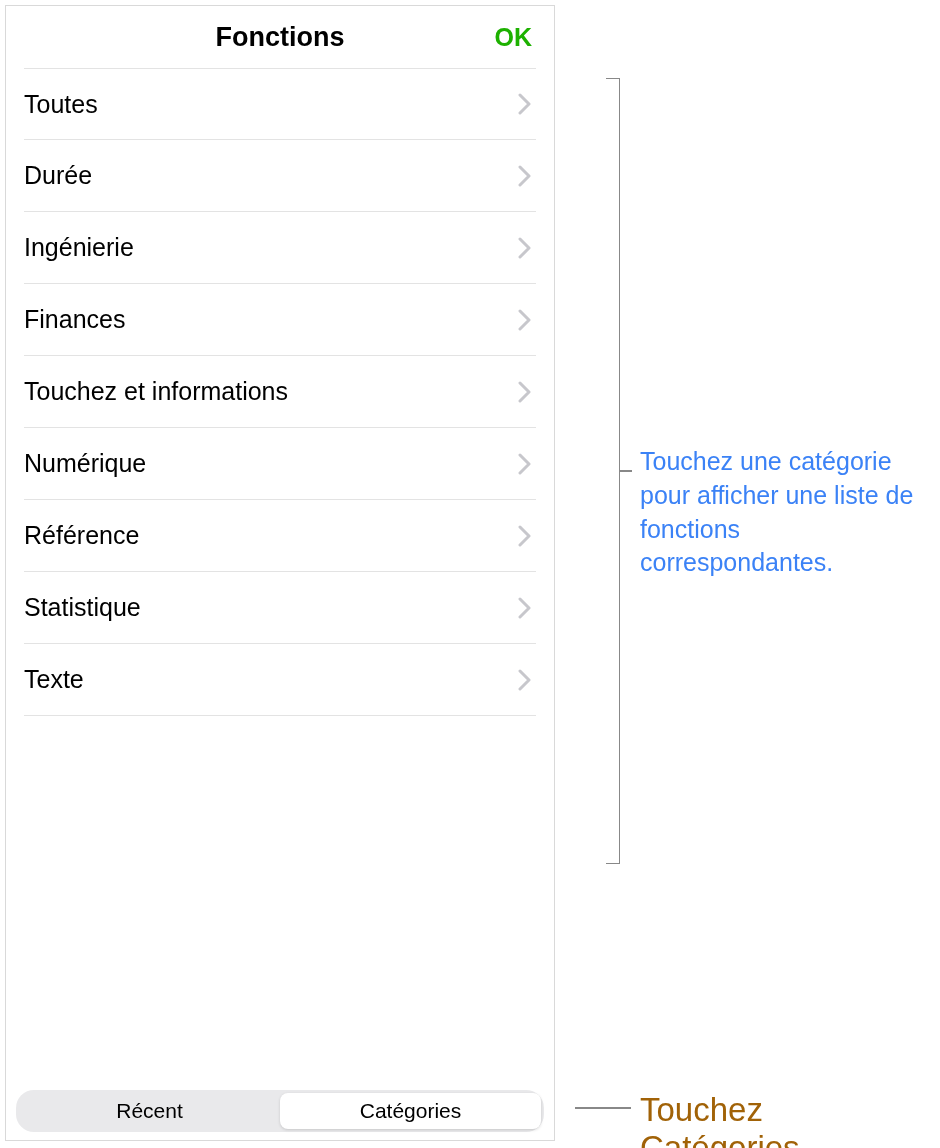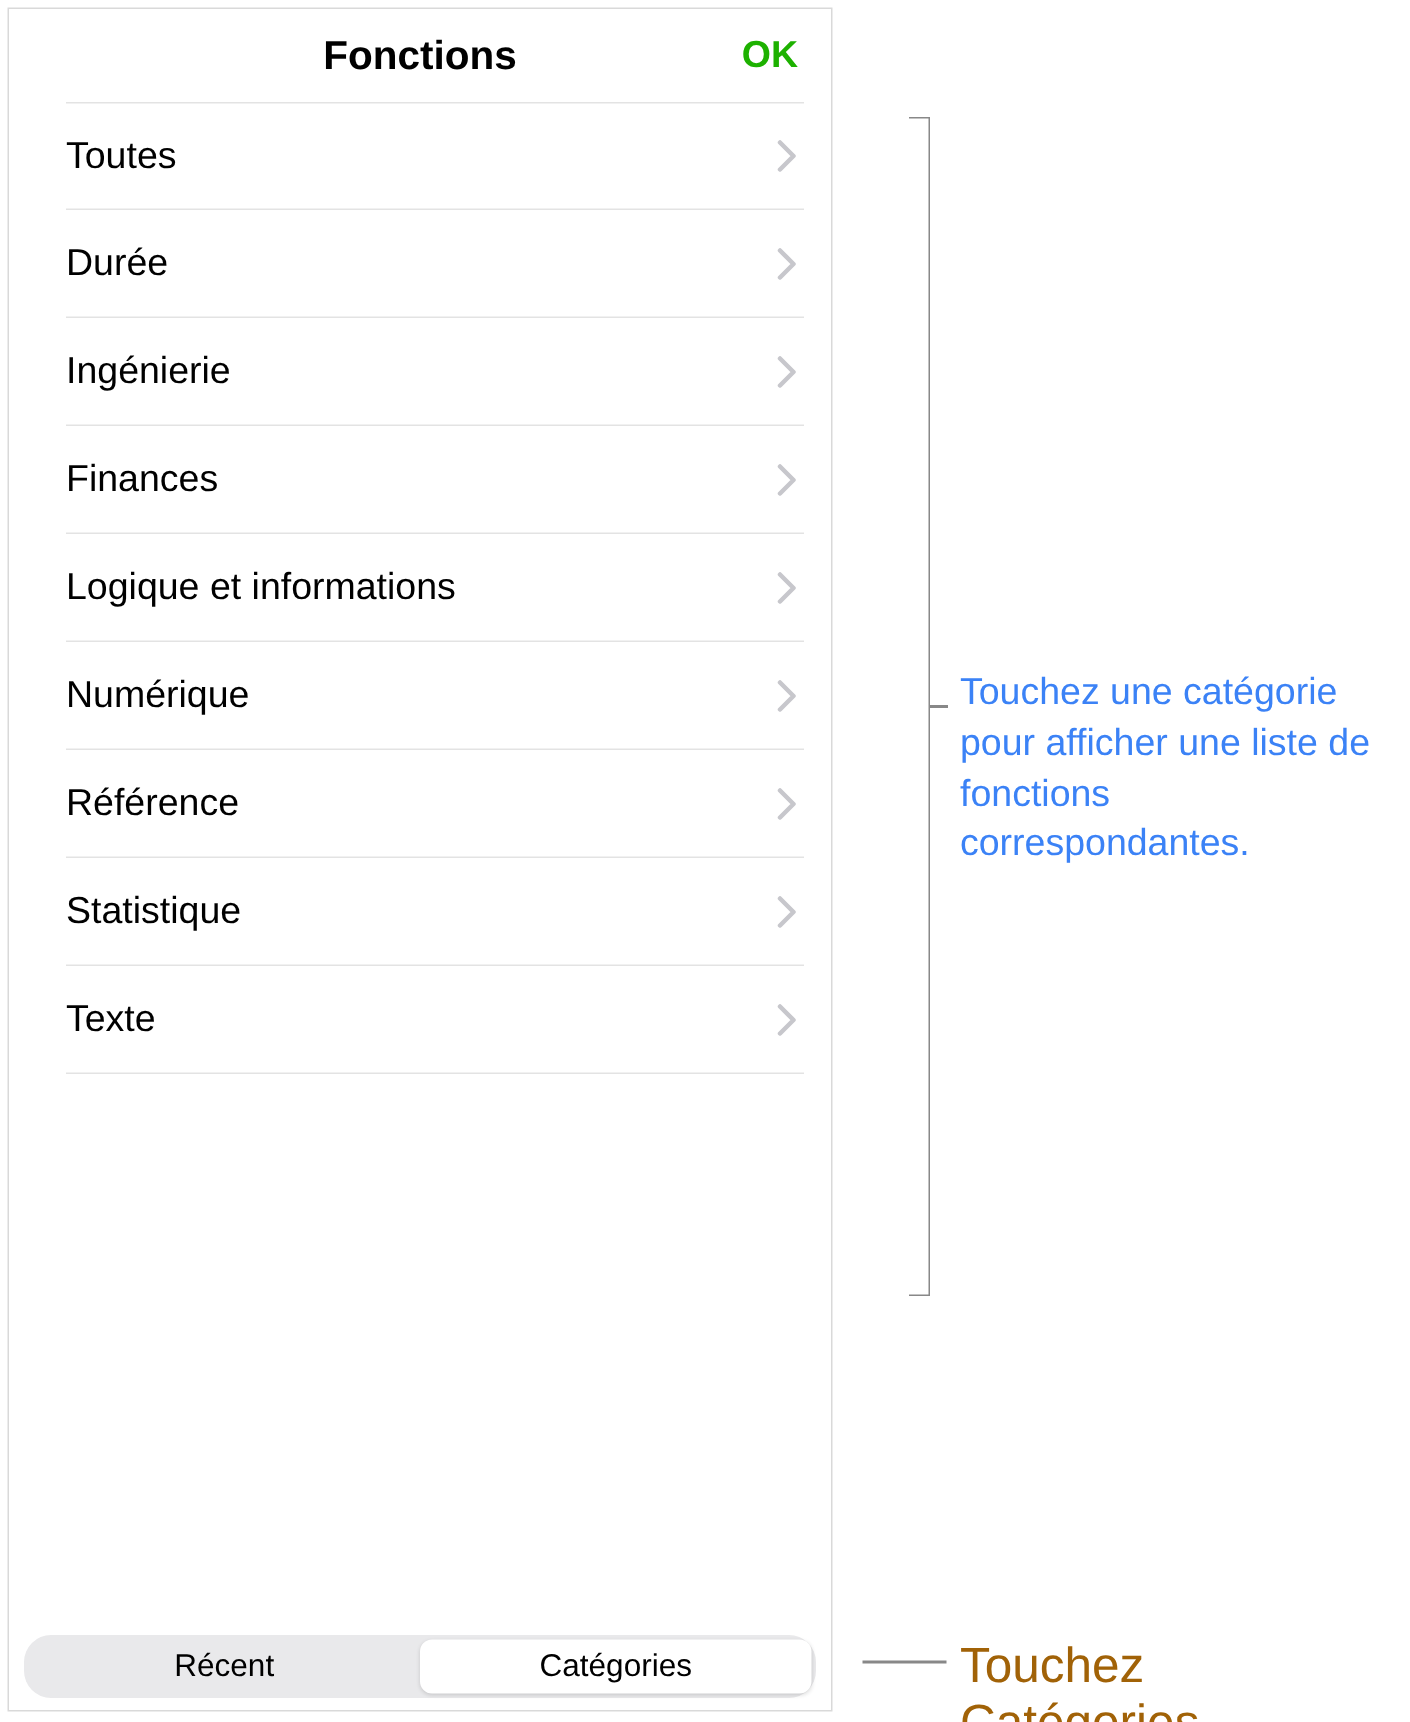--- a/index.html
+++ b/index.html
@@ -56,21 +56,20 @@
       padding: 0 18px;
     }
     .category-item {
       height: 72px;
       display: flex;
       align-items: center;
       justify-content: space-between;
       border-bottom: 1px solid #e3e3e3;
       cursor: pointer;
       padding-right: 4px;
-      margin-left: 20px;
     }
     .category-item:first-child {
       border-top: 1px solid #e3e3e3;
     }
     .category-label {
       font-size: 25px;
       color: #000000;
       font-weight: 400;
     }
     .chevron {
@@ -194,21 +193,21 @@
     </div>
     <div class="category-item">
       <span class="category-label">Finances</span>
       <span class="chevron">
         <svg viewBox="0 0 14 22" fill="none">
             <path d="M2 2 L11 11 L2 20" stroke="#c7c7cc" stroke-width="3" stroke-linecap="round" stroke-linejoin="round"></path>
           </svg>
       </span>
     </div>
     <div class="category-item">
-      <span class="category-label">Logique et informations</span>
+      <span class="category-label">Touchez et informations</span>
       <span class="chevron">
         <svg viewBox="0 0 14 22" fill="none">
             <path d="M2 2 L11 11 L2 20" stroke="#c7c7cc" stroke-width="3" stroke-linecap="round" stroke-linejoin="round"></path>
           </svg>
       </span>
     </div>
     <div class="category-item">
       <span class="category-label">Numérique</span>
       <span class="chevron">
         <svg viewBox="0 0 14 22" fill="none">

